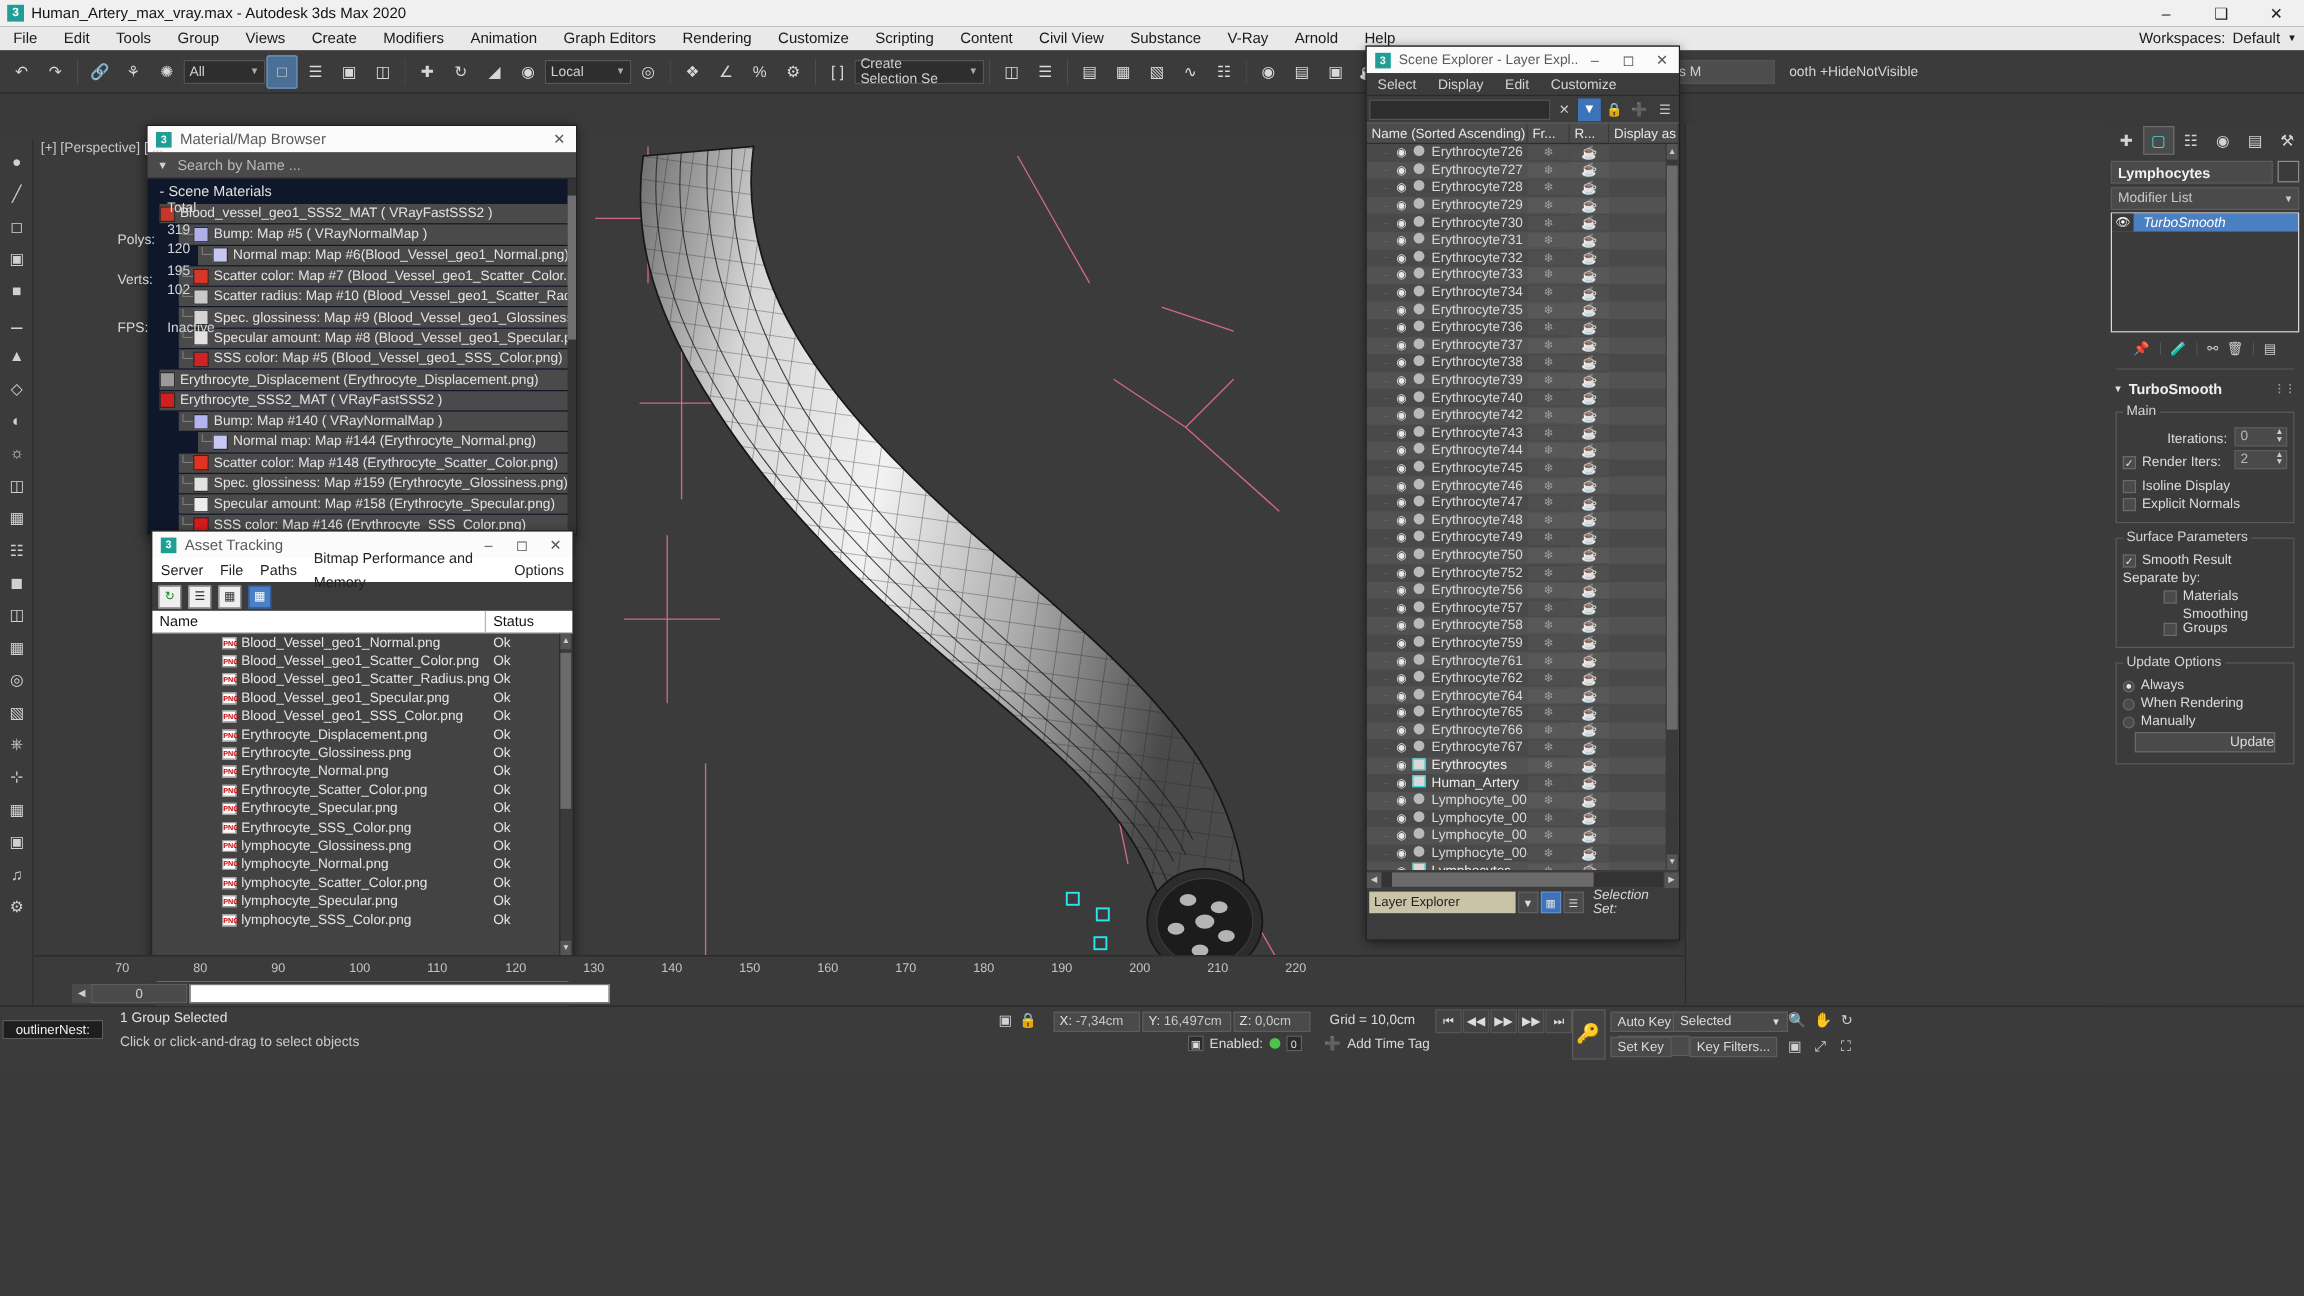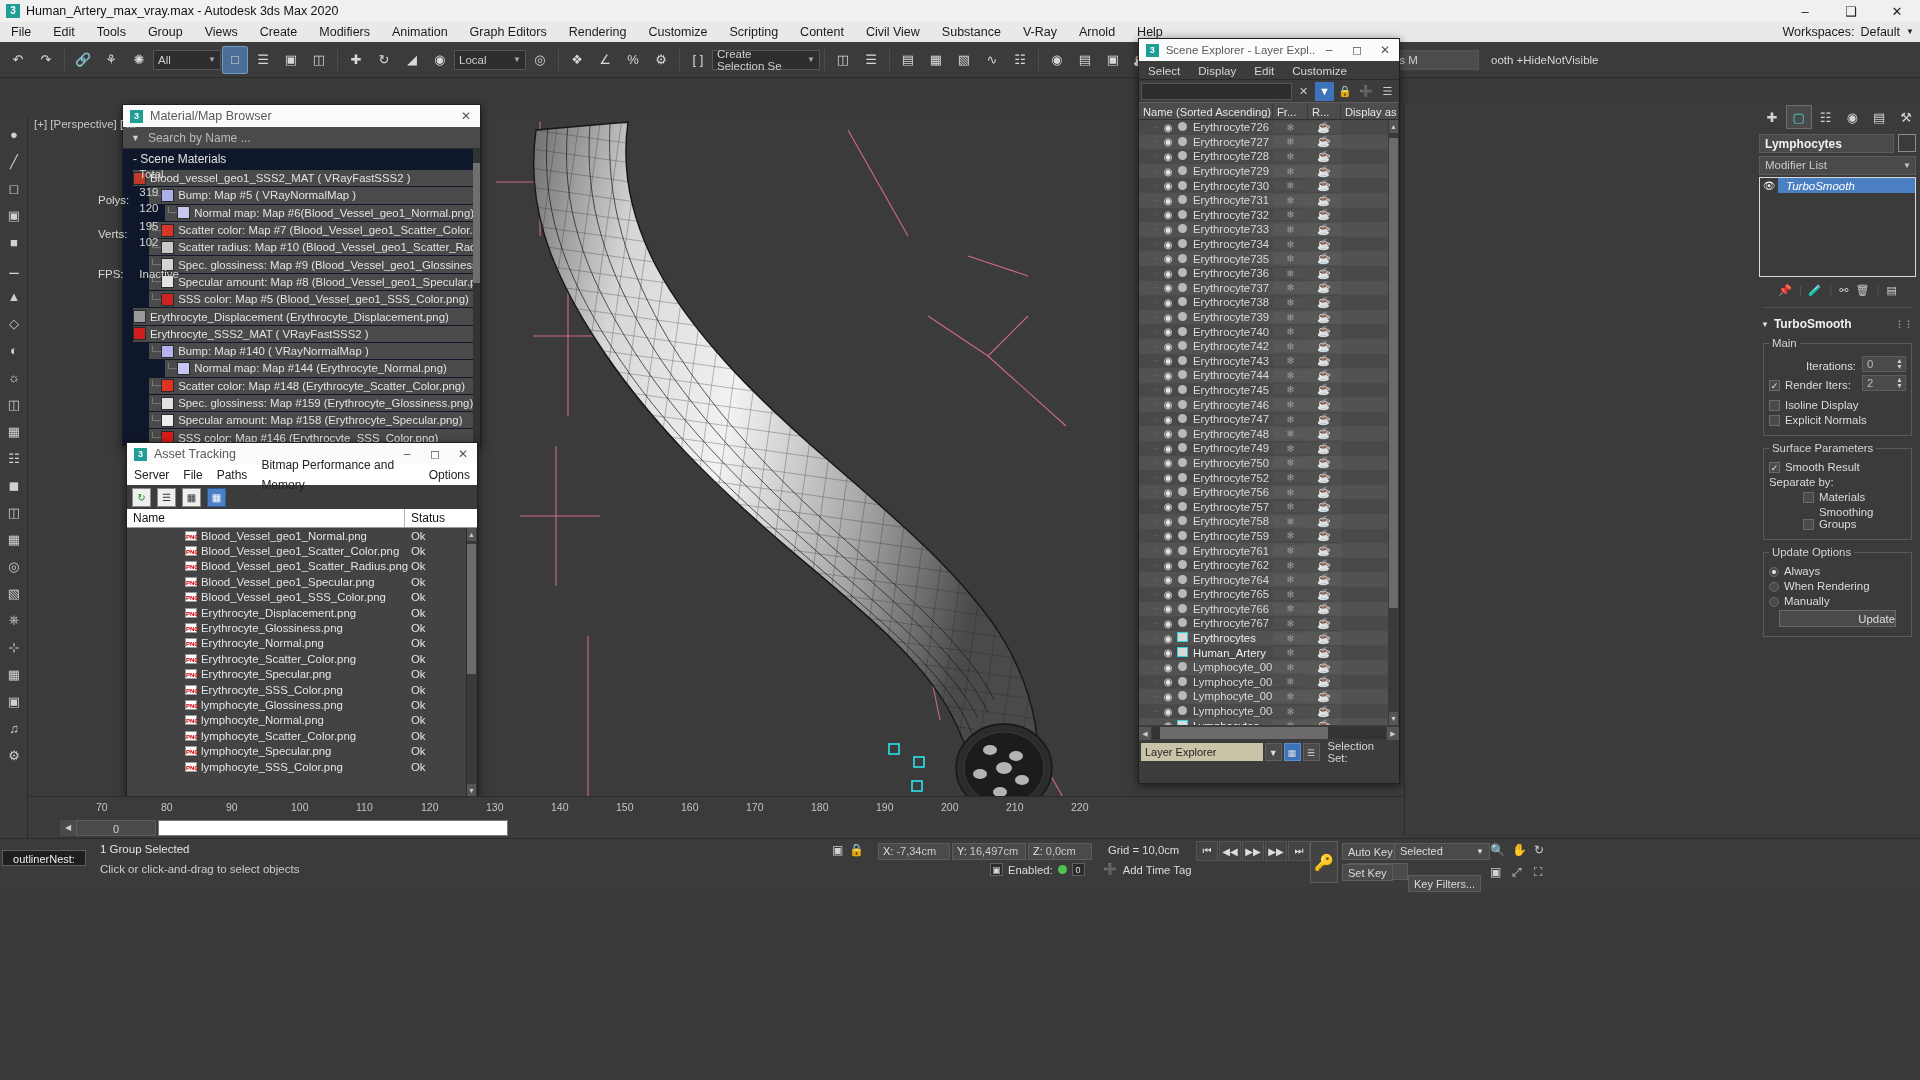--- a/index.html
+++ b/index.html
@@ -144,21 +144,21 @@
   .se-vthumb { position:absolute; right:1px; top:18px; width:9px; height:470px; background:#6b6b6b; }
   .se-hbar { height:16px; background:#3c3c3c; display:flex; align-items:center; }
   .se-hs { flex:1; height:12px; background:#333; position:relative; margin:0 1px; }
   .se-hth { position:absolute; left:8px; top:0; width:168px; height:12px; background:#6b6b6b; }
   .se-foot { height:22px; background:#3c3c3c; display:flex; align-items:center; padding:0 2px; gap:2px; }
   .se-foot .drop { width:122px; height:18px; background:#c9c4a8; color:#222; font-size:11px;
     line-height:18px; padding-left:4px; }
   .se-foot .sm { width:17px; height:18px; background:#4b4b4b; border:1px solid #5f5f5f;
     color:#ddd; font-size:9px; text-align:center; line-height:18px; }
   .se-foot .sm.blue { background:#3d73b8; border-color:#5f8dc8; }
-  .se-foot .lbl { font-size:11.3px; color:#d7d7d7; padding-left:6px; }
+  .se-foot .lbl { font-size:11.3px; color:#d7d7d7; padding-left:6px;font-style:italic; }
 
   
   .cmdpanel { position:absolute; left:1404px; top:104px; width:516px; height:732px; background:#3b3b3b;
      border-left:1px solid #2a2a2a; }
   .cp-right { position:absolute; right:0; top:0; width:165px; height:100%; background:#3b3b3b; }
   .cp-tabs { height:26px; display:flex; align-items:center; background:#3b3b3b; padding-left:4px; }
   .cp-tab { width:26px; height:24px; margin-right:1px; display:flex; align-items:center; justify-content:center;
      color:#d2d2d2; font-size:13px; border:1px solid transparent; }
   .cp-tab.sel { background:#4a4a4a; border-color:#6d6d6d; color:#48d8d8; }
   .cp-name { height:20px; margin:3px 4px; display:flex; align-items:center; }
@@ -1343,21 +1343,21 @@
     </div>
     <div class="keybtn">🔑</div>
     <div class="tb-spin" style="position:absolute;left:1348px;top:24px;width:60px;height:17px;">0</div>
 
     <div class="akbtn" style="left:1342px; top:4px;">Auto Key</div>
     <div class="seldrop" style="left:1394px; top:4px;">
       <span>Selected</span>
       <span style="margin-left:auto;font-size:8px;">▼</span>
     </div>
     <div class="akbtn" style="left:1342px; top:25px;">Set Key</div>
-    <div class="akbtn" style="left:1408px; top:25px;margin-top:11px;">Key Filters...</div>
+    <div class="akbtn" style="left:1408px; top:25px;">Key Filters...</div>
 
     <span class="rightico" style="left:1490px;">🔍</span>
     <span class="rightico" style="left:1512px;">✋</span>
     <span class="rightico" style="left:1534px;">↻</span>
     <span class="rightico" style="left:1490px; top:26px;">▣</span>
     <span class="rightico" style="left:1512px; top:26px;">⤢</span>
     <span class="rightico" style="left:1534px; top:26px;">⛶</span>
   </div>
 
   <div class="taskchip">outlinerNest:</div>

